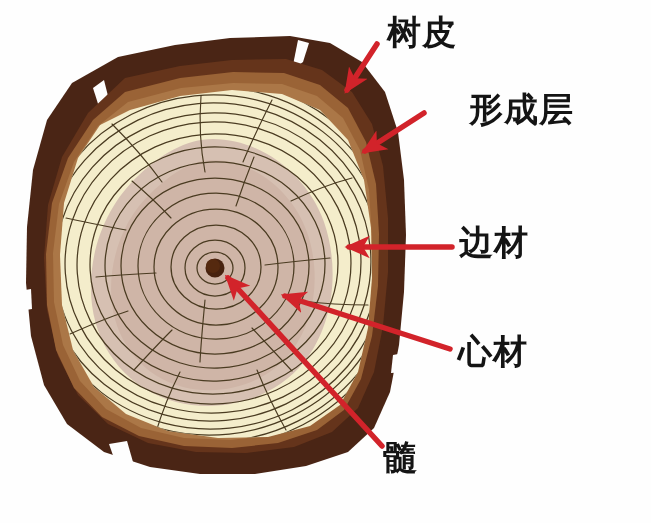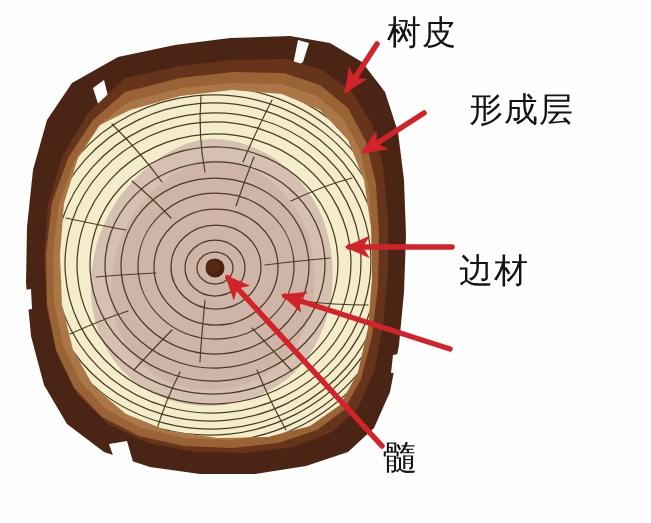--- a/index.html
+++ b/index.html
@@ -25,25 +25,25 @@
     height: 523px;
   }
   .label {
     position: absolute;
     color: #141414;
     font-family: "DejaVu Sans", "Liberation Sans", sans-serif;
     font-size: 34px;
     line-height: 34px;
     letter-spacing: 1px;
     white-space: nowrap;
-    font-weight: 400;
+    font-weight: 700;
   }
   #label-bark      { left: 387px; top: 15px; }
   #label-cambium   { left: 429px; top: 92px; margin-left: 40px; }
-  #label-sapwood   { left: 459px; top: 225px; margin-top: 28px; }
+  #label-sapwood   { left: 459px; top: 225px; }
   #label-heartwood { left: 458px; top: 334px; }
   #label-pith      { left: 383px; top: 440px; }
 </style>
 </head>
 <body>
 
 <div id="canvas">
 
   <svg id="diagram-svg" viewBox="0 0 651 523">
     <defs>
@@ -175,15 +175,16 @@
       <line x1="424" y1="113" x2="365" y2="151" marker-end="url(#ah)"></line>
       <line x1="452" y1="247" x2="349" y2="247" marker-end="url(#ah)"></line>
       <line x1="450" y1="349" x2="285" y2="296" marker-end="url(#ah)"></line>
       <line x1="382" y1="446" x2="228" y2="278" marker-end="url(#ah)"></line>
     </g>
   </svg>
 
   <div class="label" id="label-bark">树皮</div>
   <div class="label" id="label-cambium">形成层</div>
   <div class="label" id="label-sapwood">边材</div>
+  <div class="label" id="label-heartwood">心材</div>
   <div class="label" id="label-pith">髓</div>
 
 </div>
 
 </body></html>

